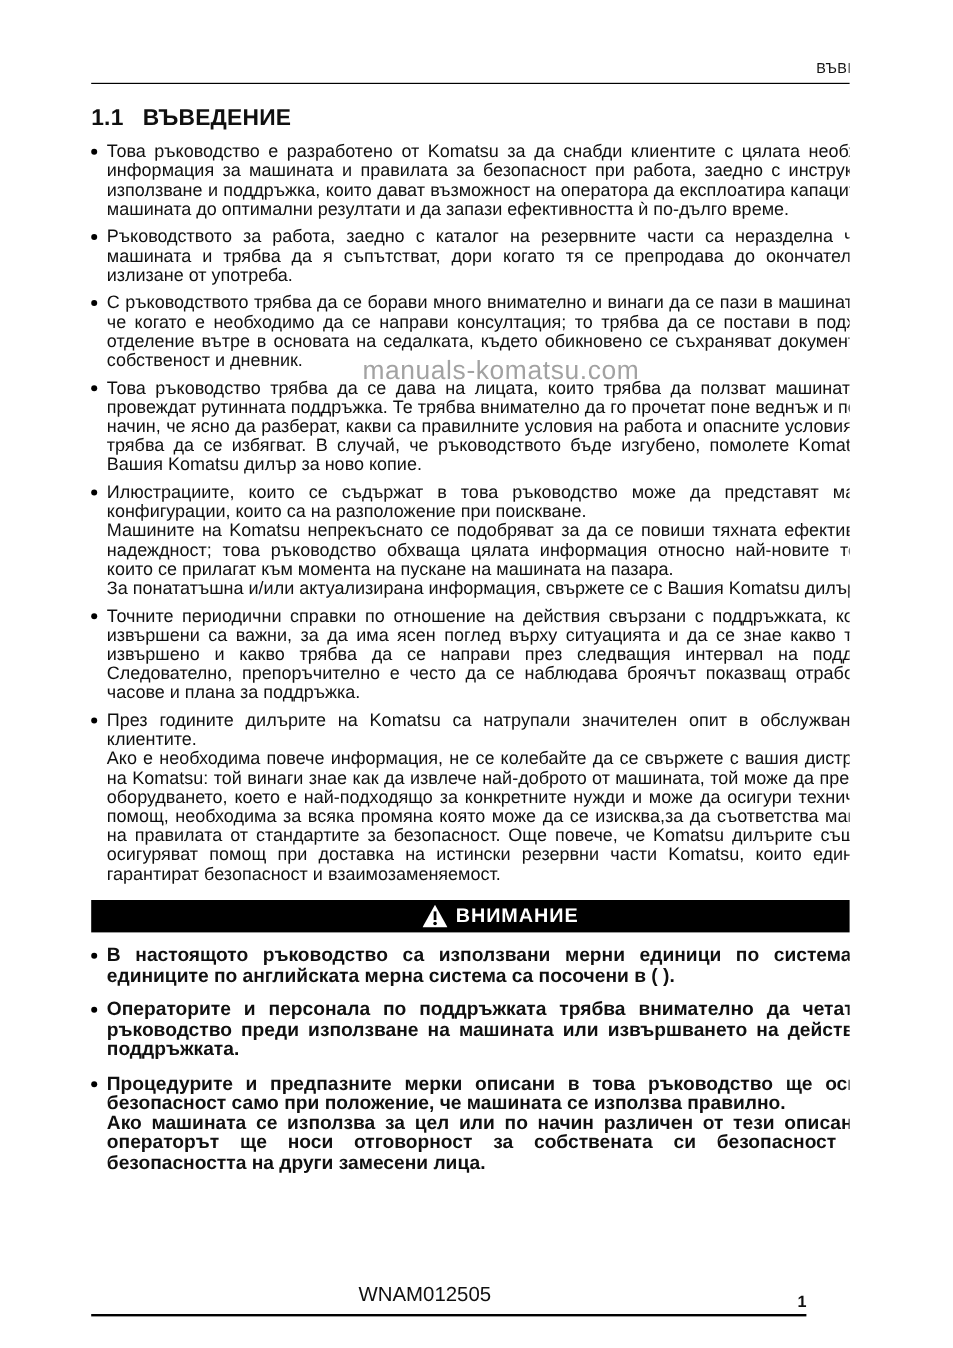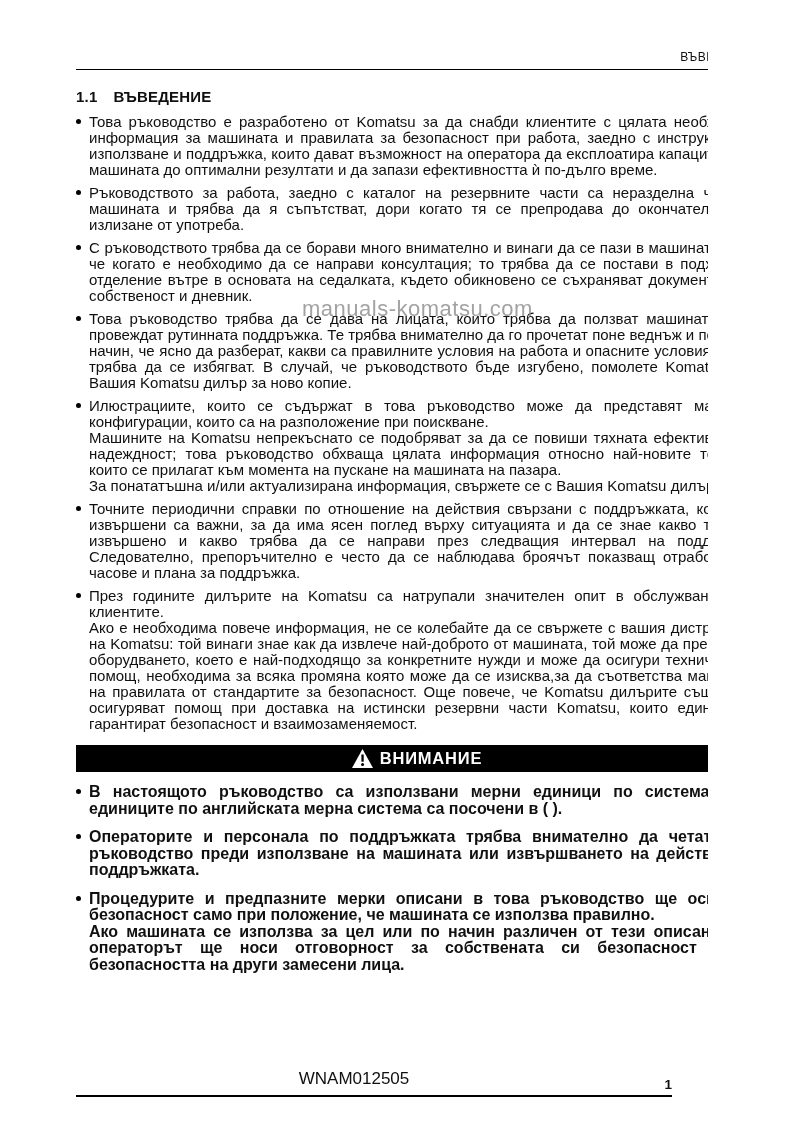--- a/index.html
+++ b/index.html
@@ -9,21 +9,21 @@
     width: 708px;
     height: 1123px;
     background: #ffffff;
     color: #101010;
     font-family: "Liberation Sans", sans-serif;
     overflow: hidden;
   }
   .content { position: absolute; left: 76px; top: 50px; width: 682px; }
   .running-head { text-align: right; font-size: 12px; letter-spacing: .4px; }
   .head-rule { border-bottom: 1.5px solid #000; margin-top: 5px; }
-  .title { margin-top: 18px; font-size: 15px; font-weight: bold; letter-spacing: .2px; }
+  .title { margin-top: 18px; font-size: 19px; font-weight: bold; letter-spacing: .2px; }
   .title .num { margin-right: 16px; }
   .bullets { margin-top: 9px; }
   .bullet { display: flex; margin-top: 7px; }
   .dot { flex: 0 0 13px; }
   .dot::before {
     content: "";
     display: block;
     width: 5px; height: 5px;
     border-radius: 50%;
     background: #000;

